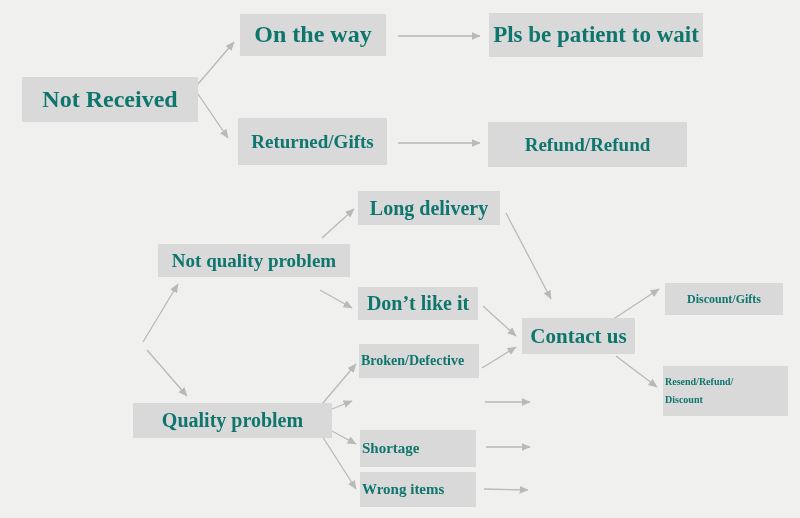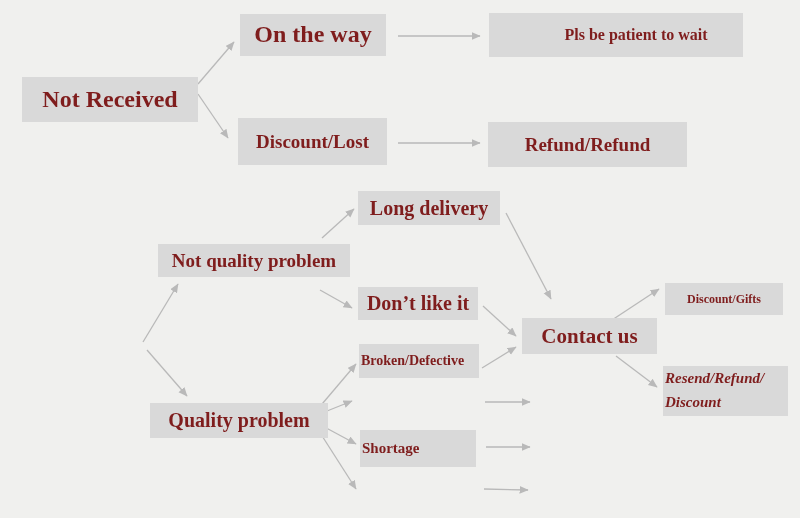--- a/index.html
+++ b/index.html
@@ -12,21 +12,21 @@
     font-family: "Liberation Serif", "DejaVu Serif", serif;
   }
   .connector-layer {
     position: absolute;
     left: 0; top: 0;
     width: 800px; height: 518px;
   }
   .node {
     position: absolute;
     background: #d9d9d9;
-    color: #7f1d1d;
+    color: #0f766e;
     font-weight: 700;
     display: flex;
     align-items: center;
     justify-content: center;
     white-space: nowrap;
     line-height: 1.05;
   }
   .node.align-left {
     justify-content: flex-start;
     padding-left: 2px;
@@ -34,35 +34,35 @@
   }
   .node.two-line {
     flex-direction: column;
     align-items: flex-start;
     justify-content: center;
     gap: 8px;
   }
   
   #n-not-received       { left:22px;  top:77px;  width:176px; height:45px; font-size:24px; }
   #n-on-the-way         { left:240px; top:14px;  width:146px; height:42px; font-size:24px; }
-  #n-pls-be-patient     { left:489px; top:13px;  width:214px; height:44px; font-size:16px;padding-left:40px; }
+  #n-pls-be-patient     { left:489px; top:13px;  width:214px; height:44px; font-size:23px; }
   #n-returned-lost      { left:238px; top:118px; width:149px; height:47px; font-size:19px; }
   #n-resend-refund      { left:488px; top:122px; width:199px; height:45px; font-size:19px; }
   #n-received           { left:20px;  top:327px; width:122px; height:37px; font-size:29px; }
   #n-not-quality        { left:158px; top:244px; width:192px; height:33px; font-size:19px; }
   #n-long-delivery      { left:358px; top:191px; width:142px; height:34px; font-size:20px; }
   #n-dont-like-it       { left:358px; top:287px; width:120px; height:33px; font-size:20px; }
-  #n-quality-problem    { left:150px; top:403px; width:178px; height:35px; font-size:20px; }
+  #n-quality-problem    { left:133px; top:403px; width:199px; height:35px; font-size:20px; }
   #n-broken-defective   { left:359px; top:344px; width:120px; height:34px; font-size:14px; }
   #n-different-color    { left:359px; top:384px; width:118px; height:34px; font-size:15px; }
   #n-shortage           { left:360px; top:430px; width:116px; height:37px; font-size:15px; }
   #n-wrong-items        { left:360px; top:472px; width:116px; height:35px; font-size:15px; }
-  #n-contact-us         { left:522px; top:318px; width:135px; height:36px; font-size:21px; }
+  #n-contact-us         { left:522px; top:318px; width:113px; height:36px; font-size:21px; }
   #n-discount-gifts     { left:665px; top:283px; width:118px; height:32px; font-size:12px; }
-  #n-resend-disscount   { left:663px; top:366px; width:125px; height:50px; font-size:15px;font-style:italic; }
+  #n-resend-disscount   { left:663px; top:366px; width:125px; height:50px; font-size:10px; }
 </style>
 </head>
 <body>
 
 <div class="canvas">
 
   <svg class="connector-layer" width="800" height="518" viewBox="0 0 800 518" xmlns="http://www.w3.org/2000/svg">
     <defs>
       <marker id="arrowhead" markerWidth="8" markerHeight="8" refX="6.5" refY="3" orient="auto">
         <path d="M0,0 L7,3 L0,6 Z" fill="#b9b9b9"></path>
@@ -91,38 +91,39 @@
       <line x1="616" y1="356" x2="657" y2="387" marker-end="url(#arrowhead)"></line>
     </g>
   </svg>
 
   <div class="node" id="n-not-received">Not Received</div>
 
   <div class="node" id="n-on-the-way">On the way</div>
 
   <div class="node" id="n-pls-be-patient">Pls be patient to wait</div>
 
-  <div class="node" id="n-returned-lost">Discount/Lost</div>
+  <div class="node" id="n-returned-lost">Returned/Gifts</div>
 
   <div class="node" id="n-resend-refund">Refund/Refund</div>
 
 
   <div class="node" id="n-not-quality">Not quality problem</div>
 
   <div class="node" id="n-long-delivery">Long delivery</div>
 
   <div class="node" id="n-dont-like-it">Don’t like it</div>
 
   <div class="node" id="n-quality-problem">Quality problem</div>
 
   <div class="node align-left" id="n-broken-defective">Broken/Defective</div>
 
 
   <div class="node align-left" id="n-shortage">Shortage</div>
 
+  <div class="node align-left" id="n-wrong-items">Wrong items</div>
 
   <div class="node" id="n-contact-us">Contact us</div>
 
   <div class="node" id="n-discount-gifts">Discount/Gifts</div>
 
   <div class="node two-line align-left" id="n-resend-disscount">
     <span>Resend/Refund/</span>
     <span>Discount</span>
   </div>
 

